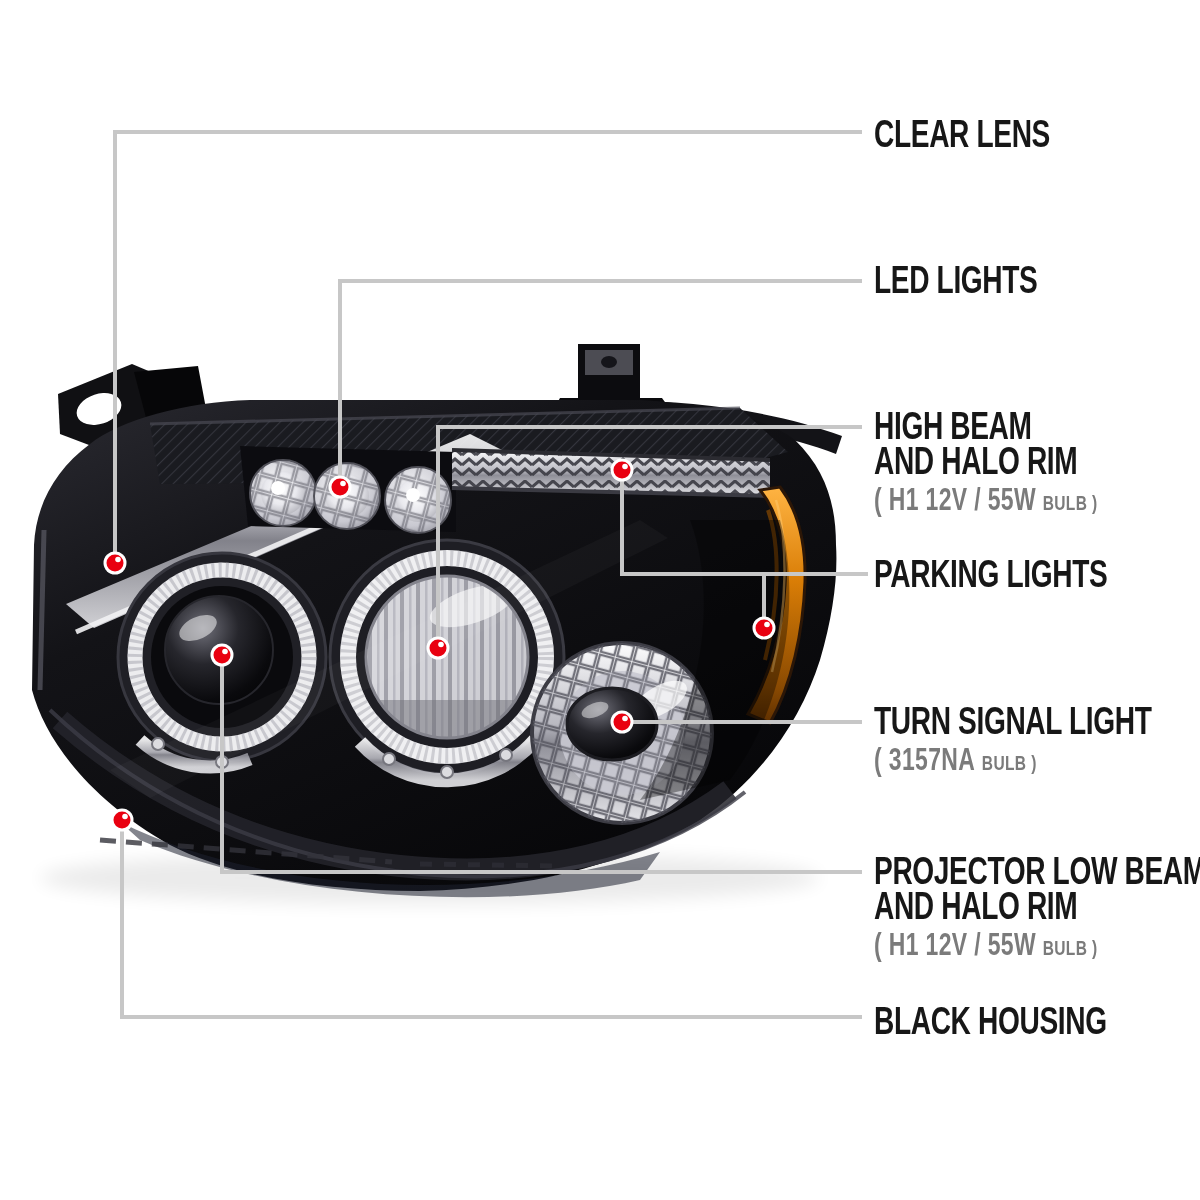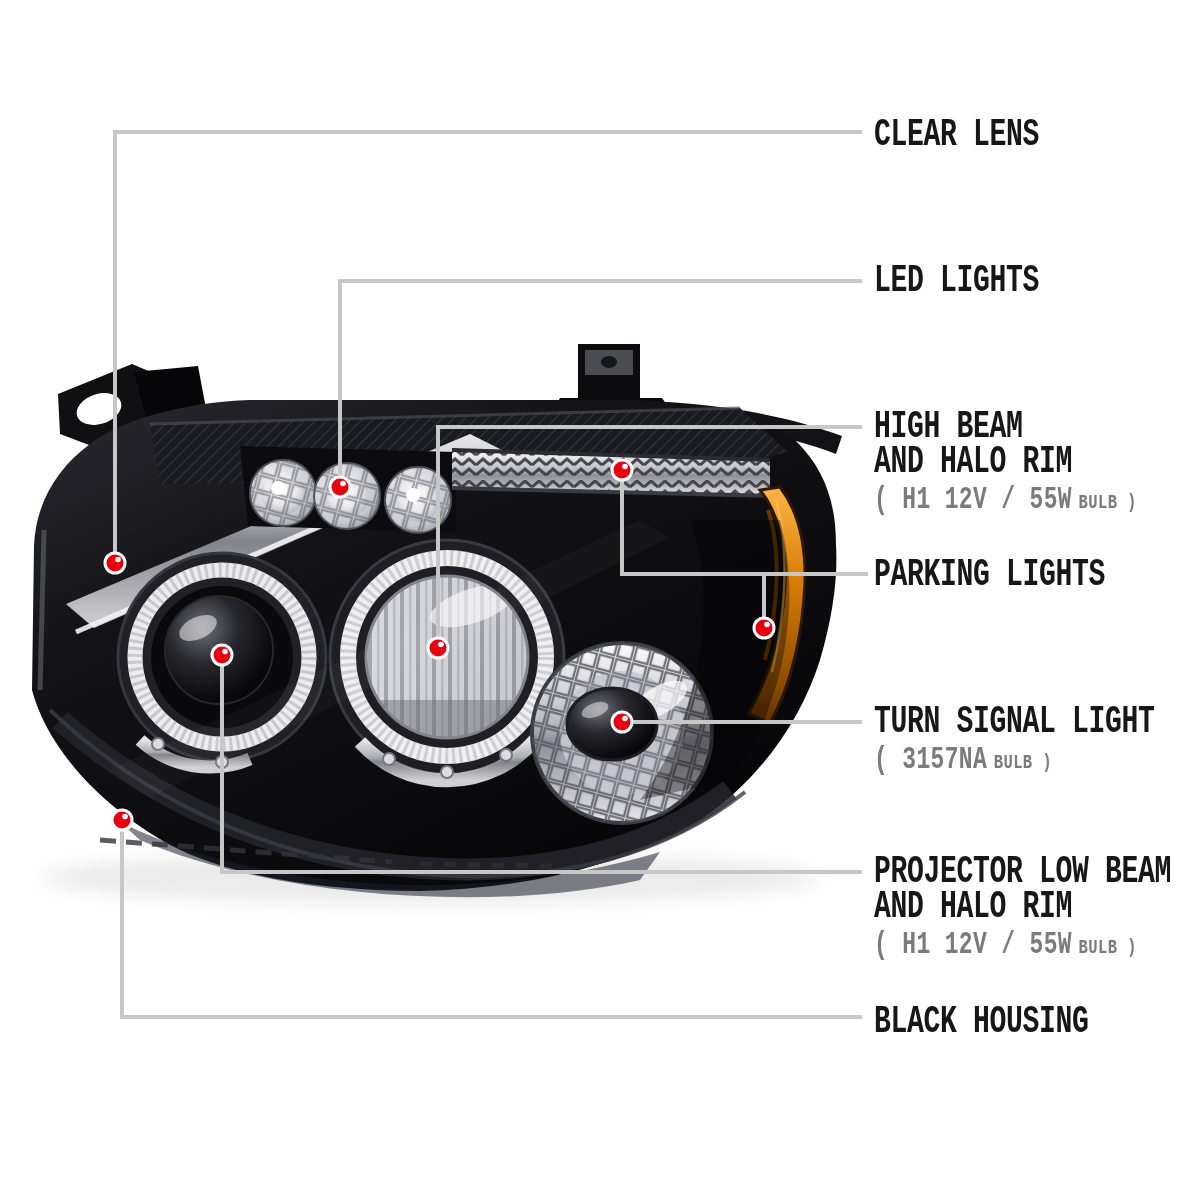--- a/index.html
+++ b/index.html
@@ -1,17 +1,17 @@
 <!DOCTYPE html>
 <html style="--callout-line: #c7c7c7; --dot-red: #e90010; --label-text: #171717; --label-sub-text: #7b7b7b; --amber-reflector: #d97d06; --housing-black: #0b0b0e; --page-background: #ffffff;"><head>
 <meta charset="utf-8">
 <style>
   html,body{margin:0;padding:0;background:#fff;}
   .canvas{position:relative;width:1200px;height:1200px;background:#fff;overflow:hidden;
-          font-family:Liberation Mono, monospace;}
+          font-family:Liberation Sans, sans-serif;}
   .art{position:absolute;left:0;top:0;width:1200px;height:1200px;}
   
   .labels{position:absolute;inset:0;pointer-events:none;}
   .lbl{position:absolute;left:874px;color:var(--label-text,#171717);
        font-weight:700;font-size:38px;line-height:35px;letter-spacing:-.5px;
        white-space:nowrap;transform:scaleX(.74);transform-origin:left top;}
   .sub{display:flex;align-items:baseline;color:var(--label-sub-text,#7b7b7b);margin-top:3px;}
   .s1{font-size:31px;font-weight:700;letter-spacing:.5px;}
   .s2{font-size:21px;font-weight:700;margin-left:9px;letter-spacing:.5px;}
   

